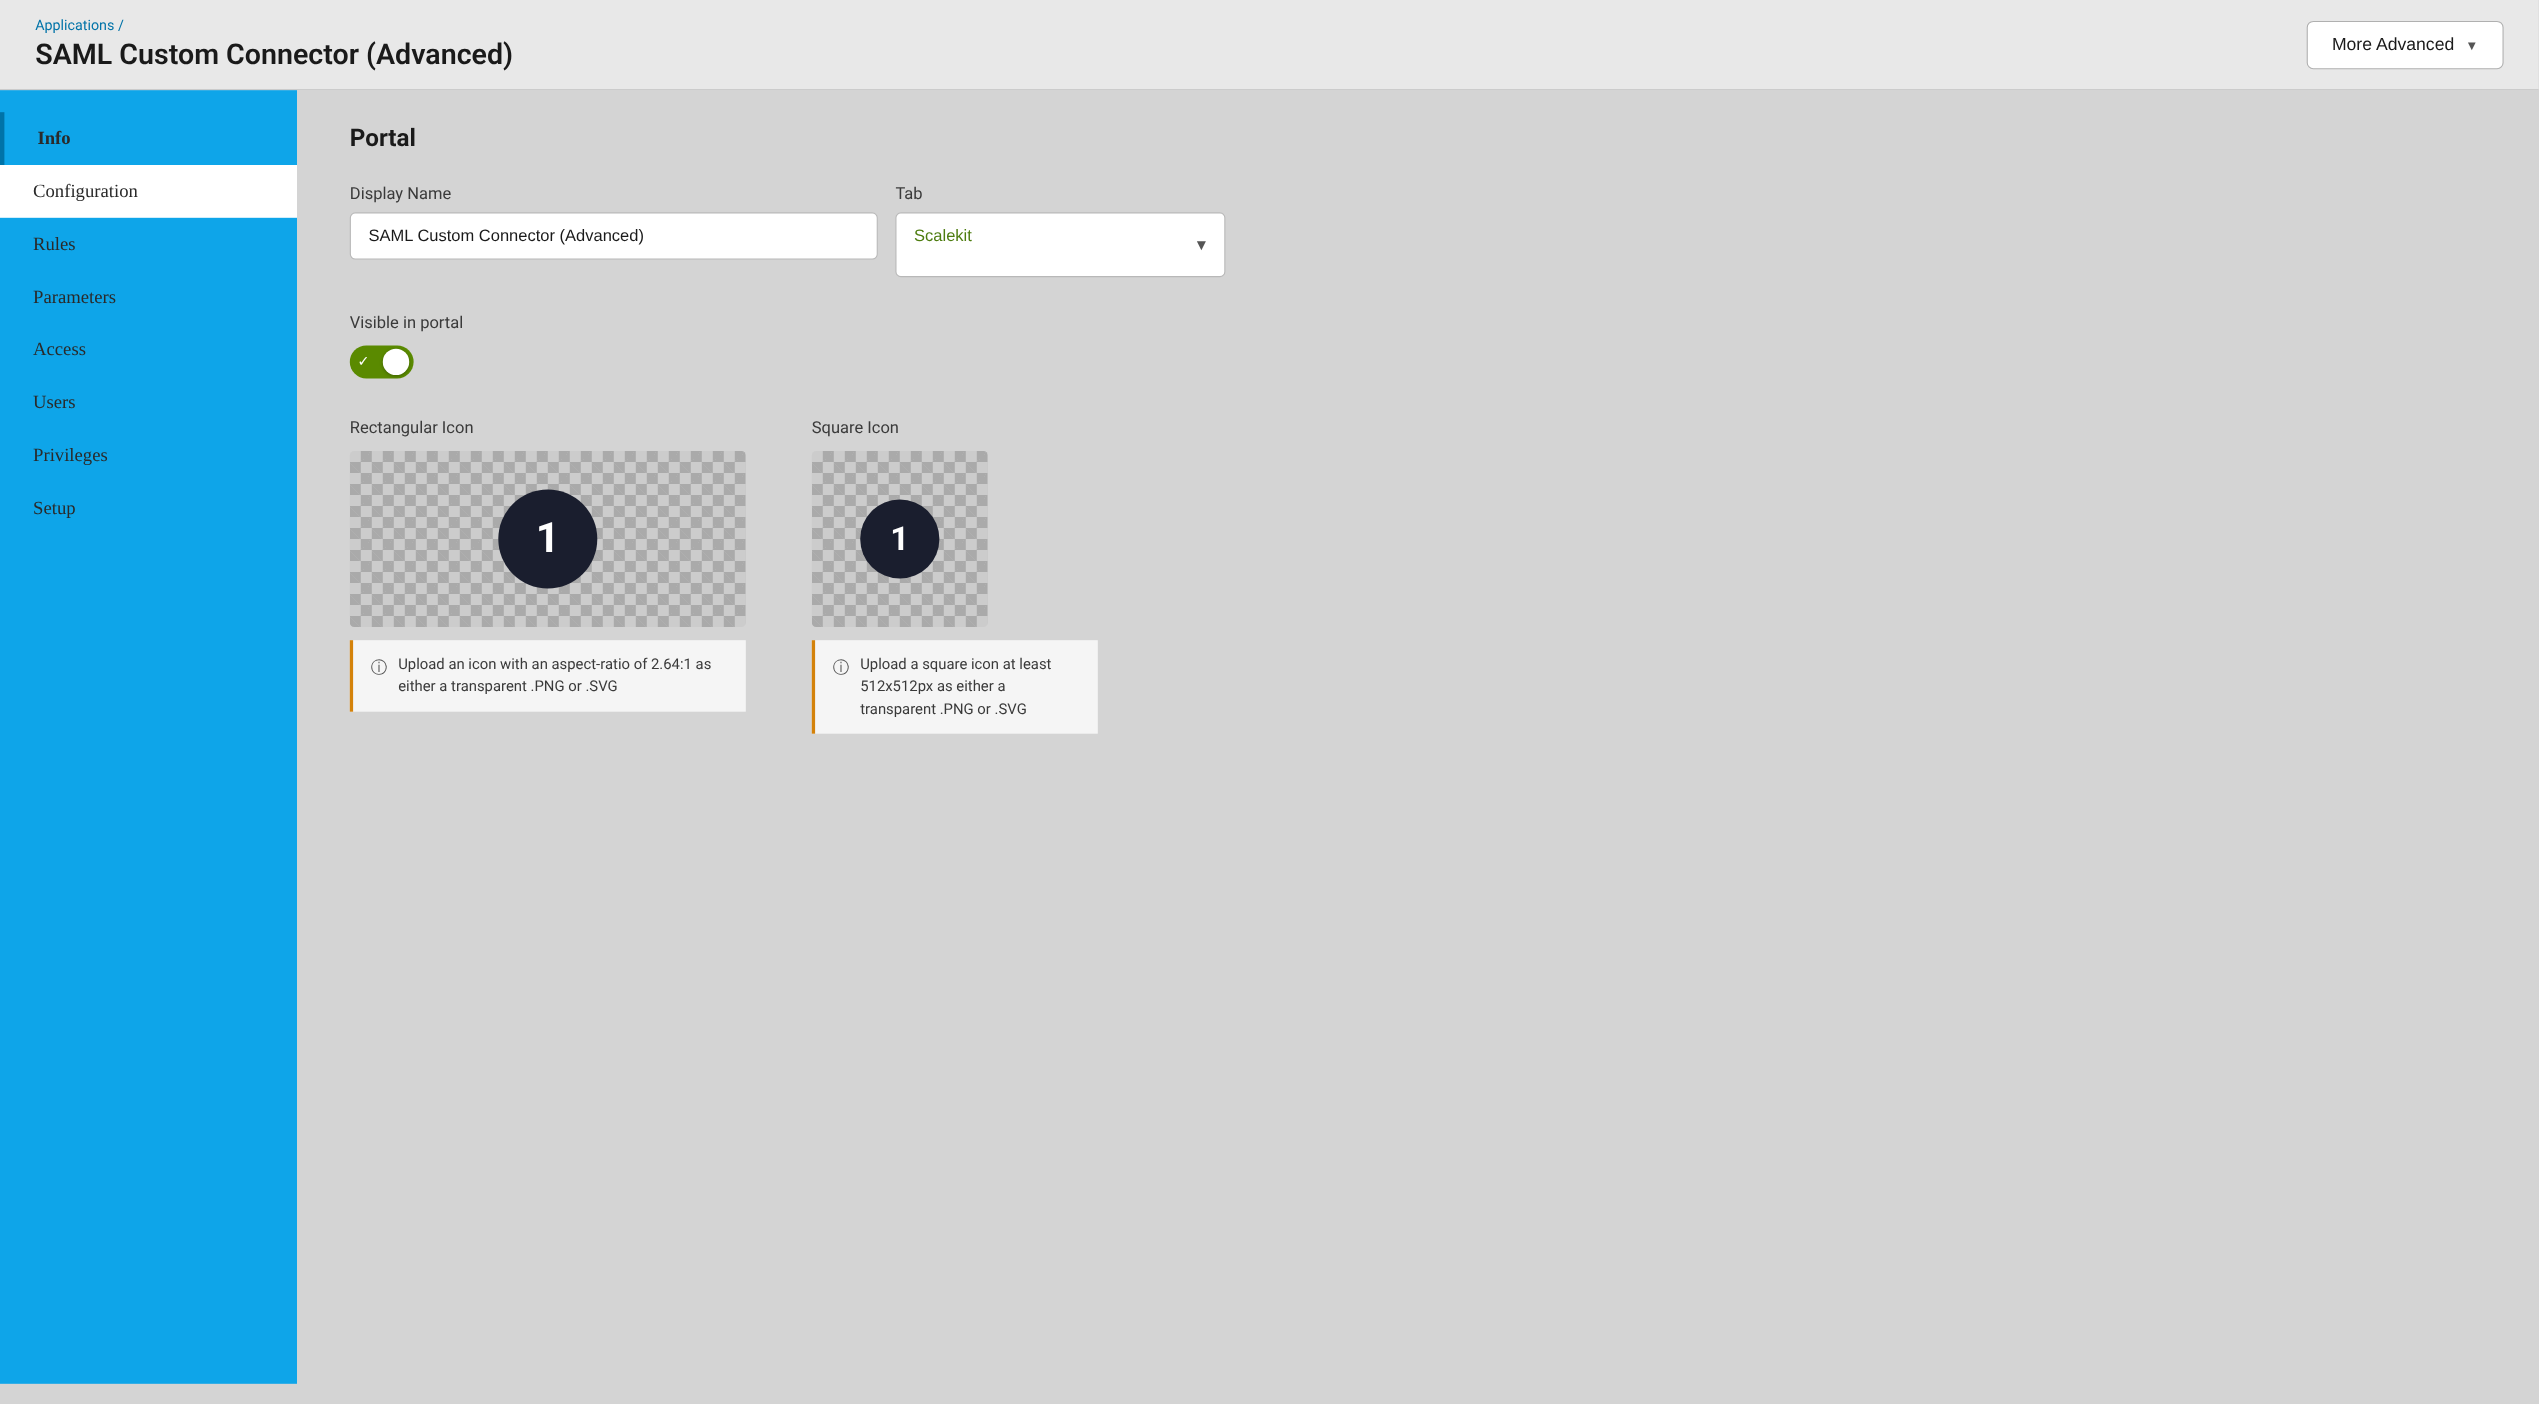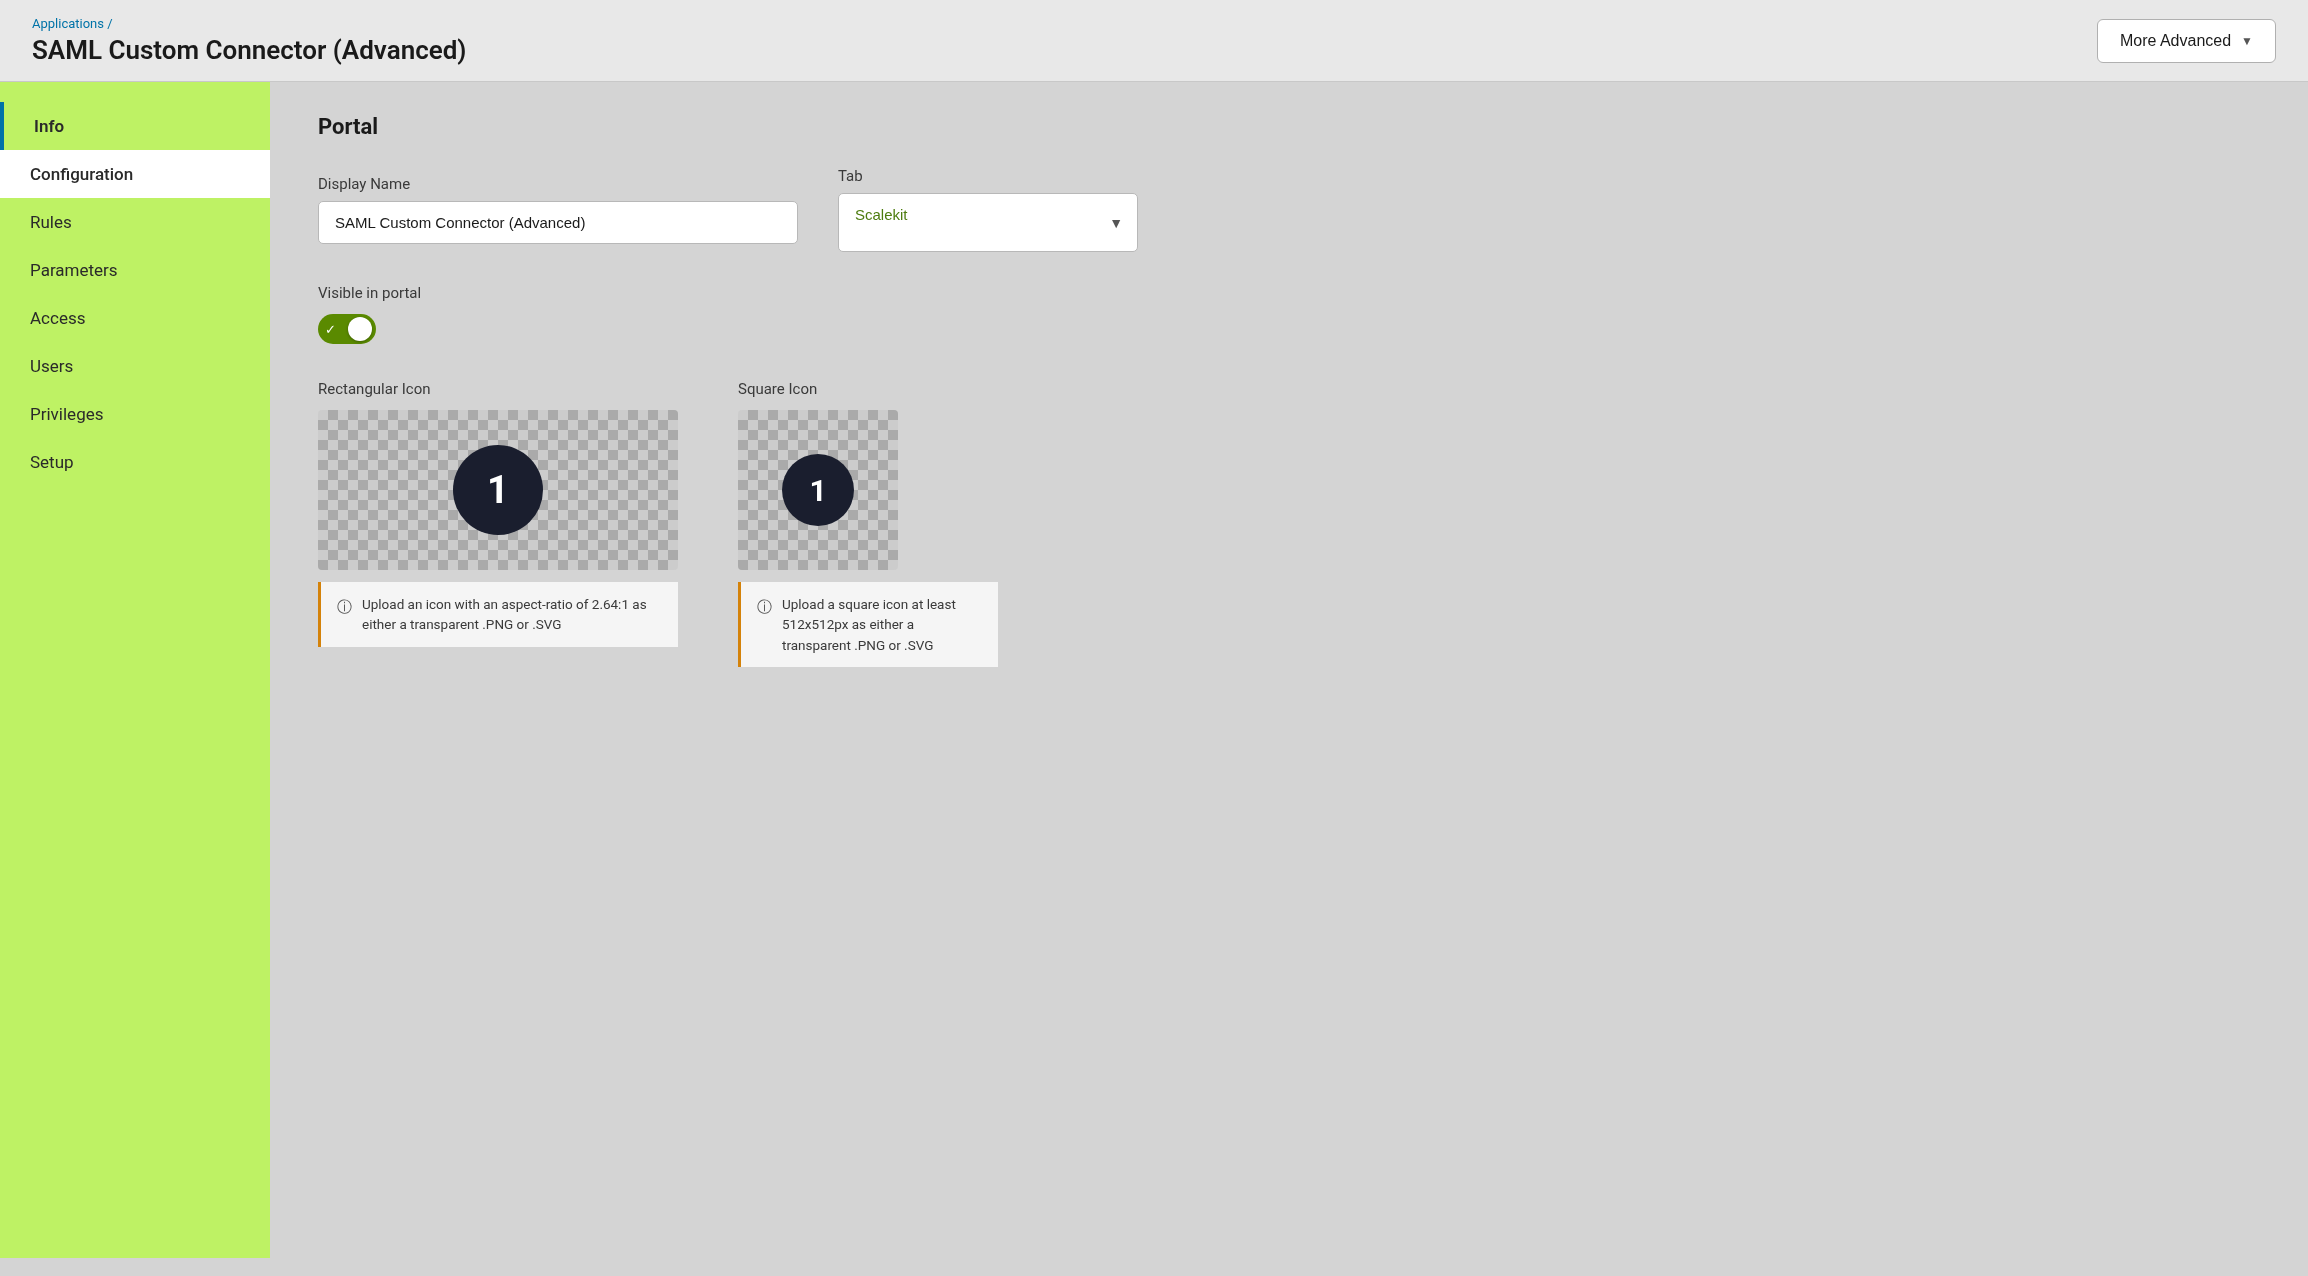--- a/index.html
+++ b/index.html
@@ -49,23 +49,24 @@
 
     
     .layout {
       display: flex;
       height: calc(100vh - 100px);
     }
 
     
     .sidebar {
       width: 270px;
-      background: #bef264;
+      background: #0ea5e9;
       padding: 20px 0;
       flex-shrink: 0;
+      font-family: Liberation Serif, serif;
     }
     .sidebar-item {
       display: flex;
       align-items: center;
       padding: 14px 30px;
       font-size: 17px;
       color: #2a2a2a;
       cursor: pointer;
       position: relative;
     }
@@ -94,23 +95,22 @@
 
     .section-title {
       font-size: 22px;
       font-weight: 700;
       margin-bottom: 28px;
       color: #1a1a1a;
     }
 
     .form-row {
       display: flex;
-      gap: 40px;
+      gap: 16px;
       margin-bottom: 32px;
-      align-items: center;
     }
 
     .form-group {
       display: flex;
       flex-direction: column;
       gap: 8px;
     }
     .form-group.wide { flex: 1; max-width: 480px; }
     .form-group.medium { min-width: 300px; }
 

